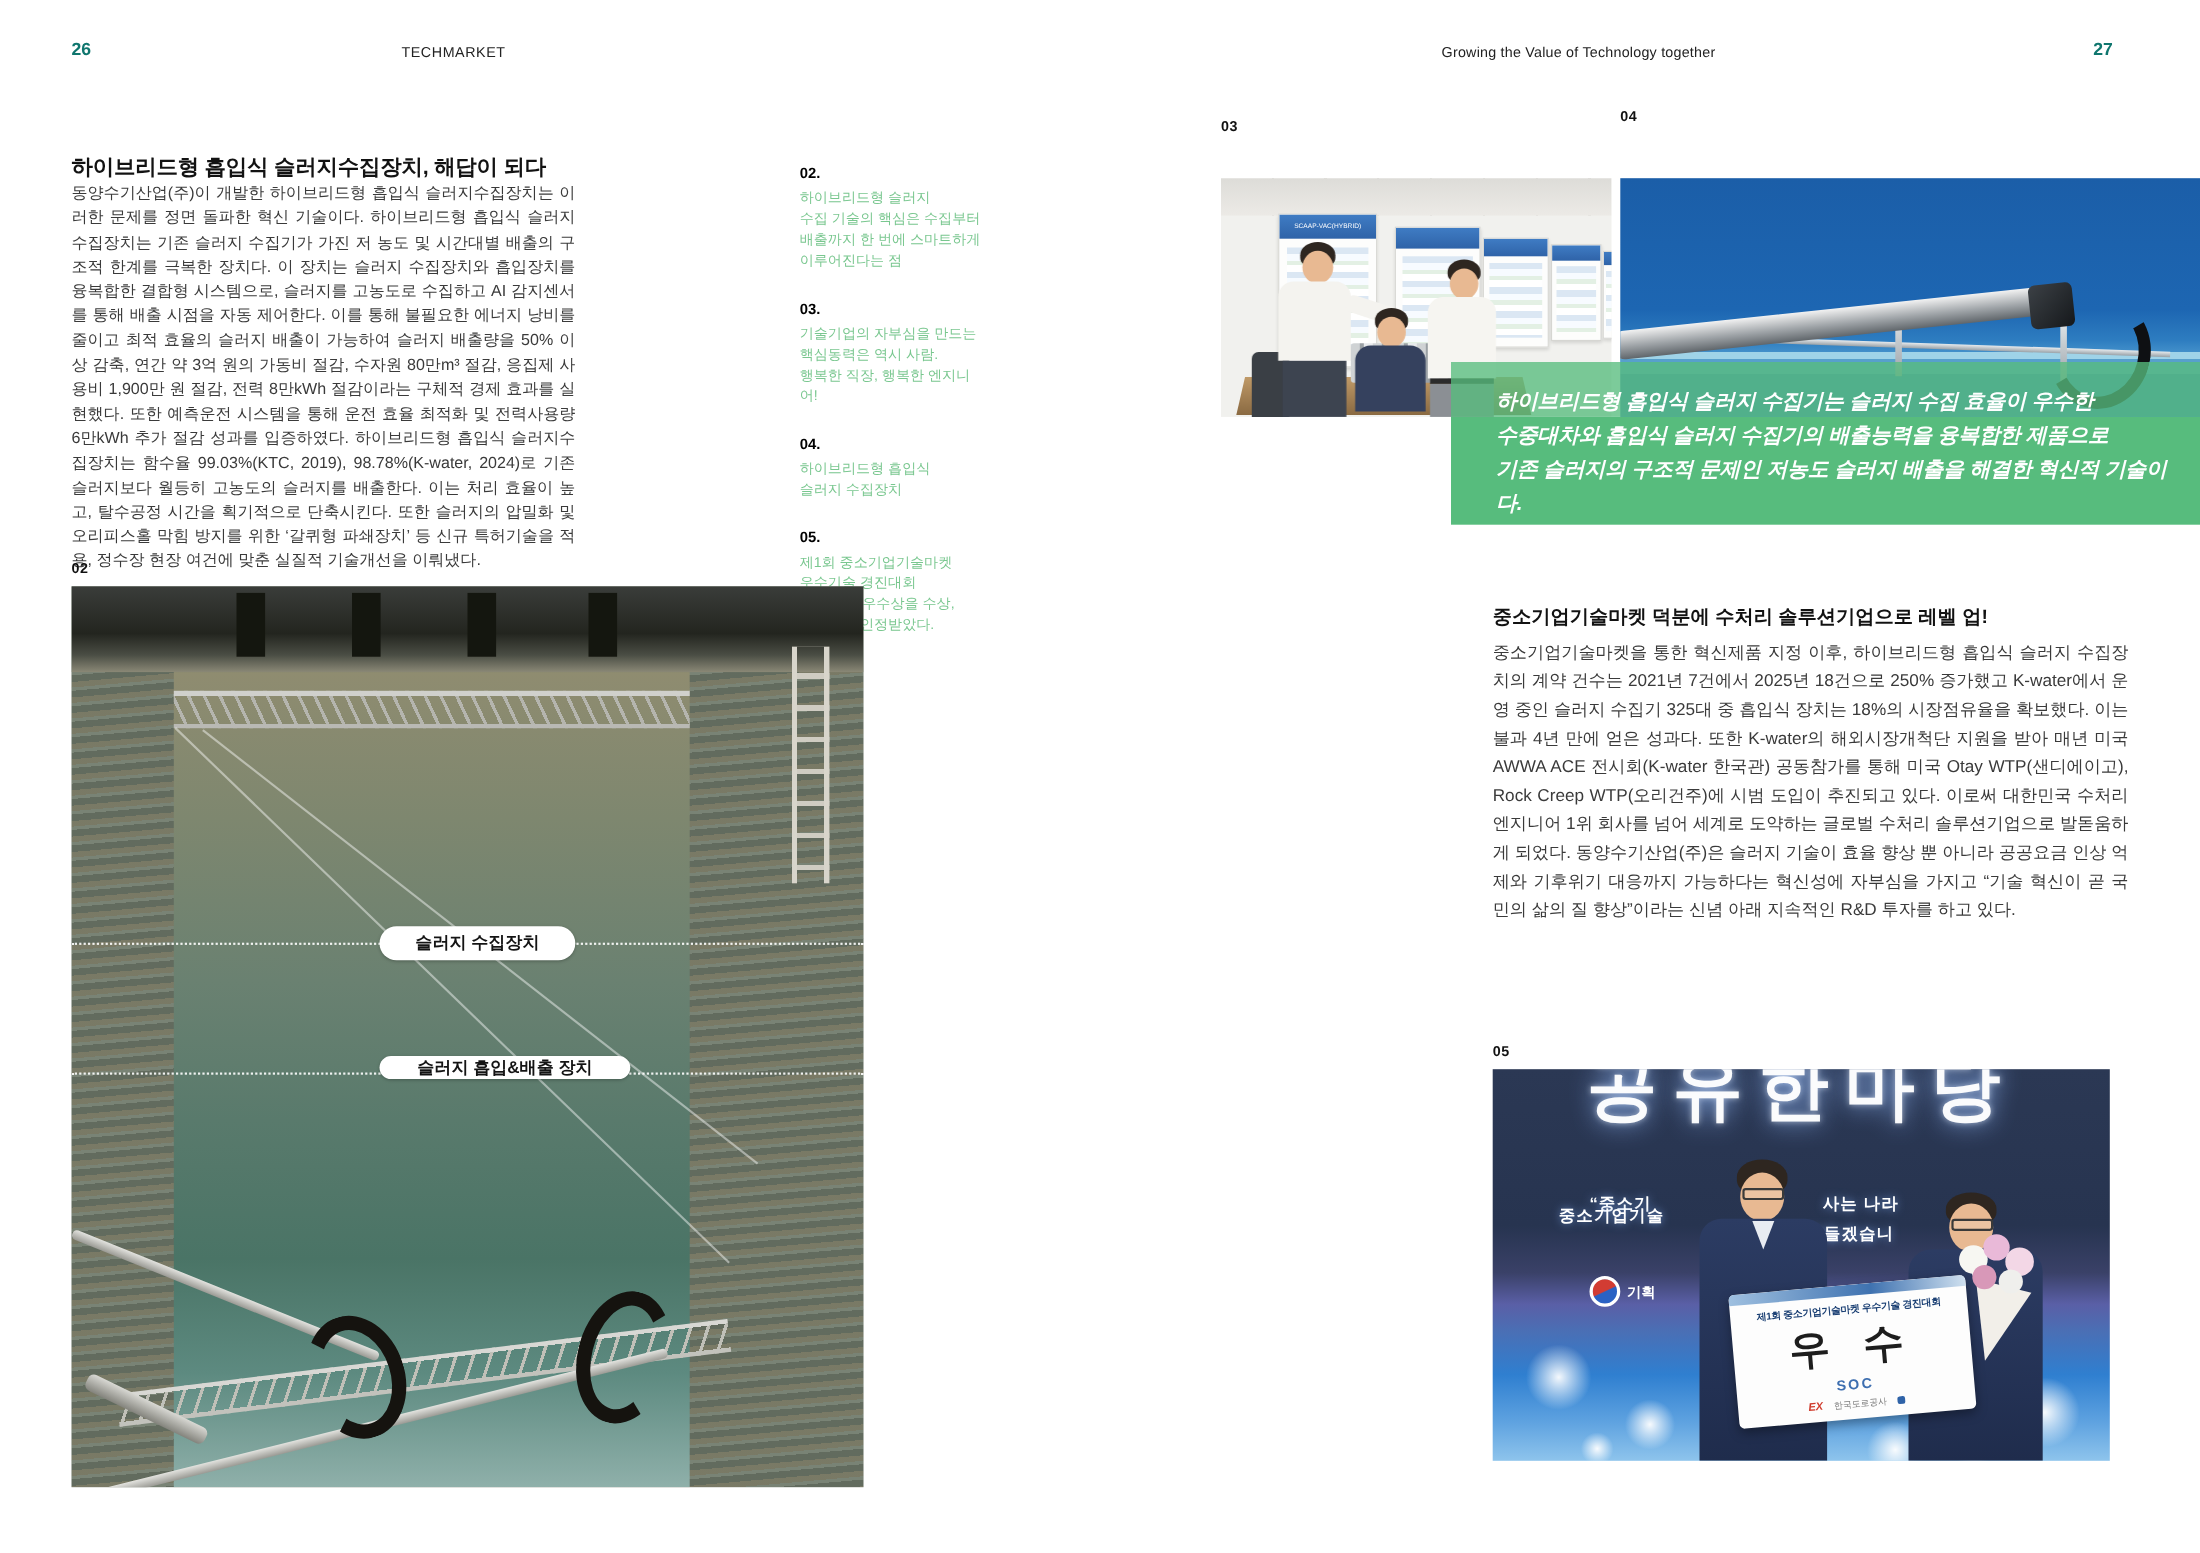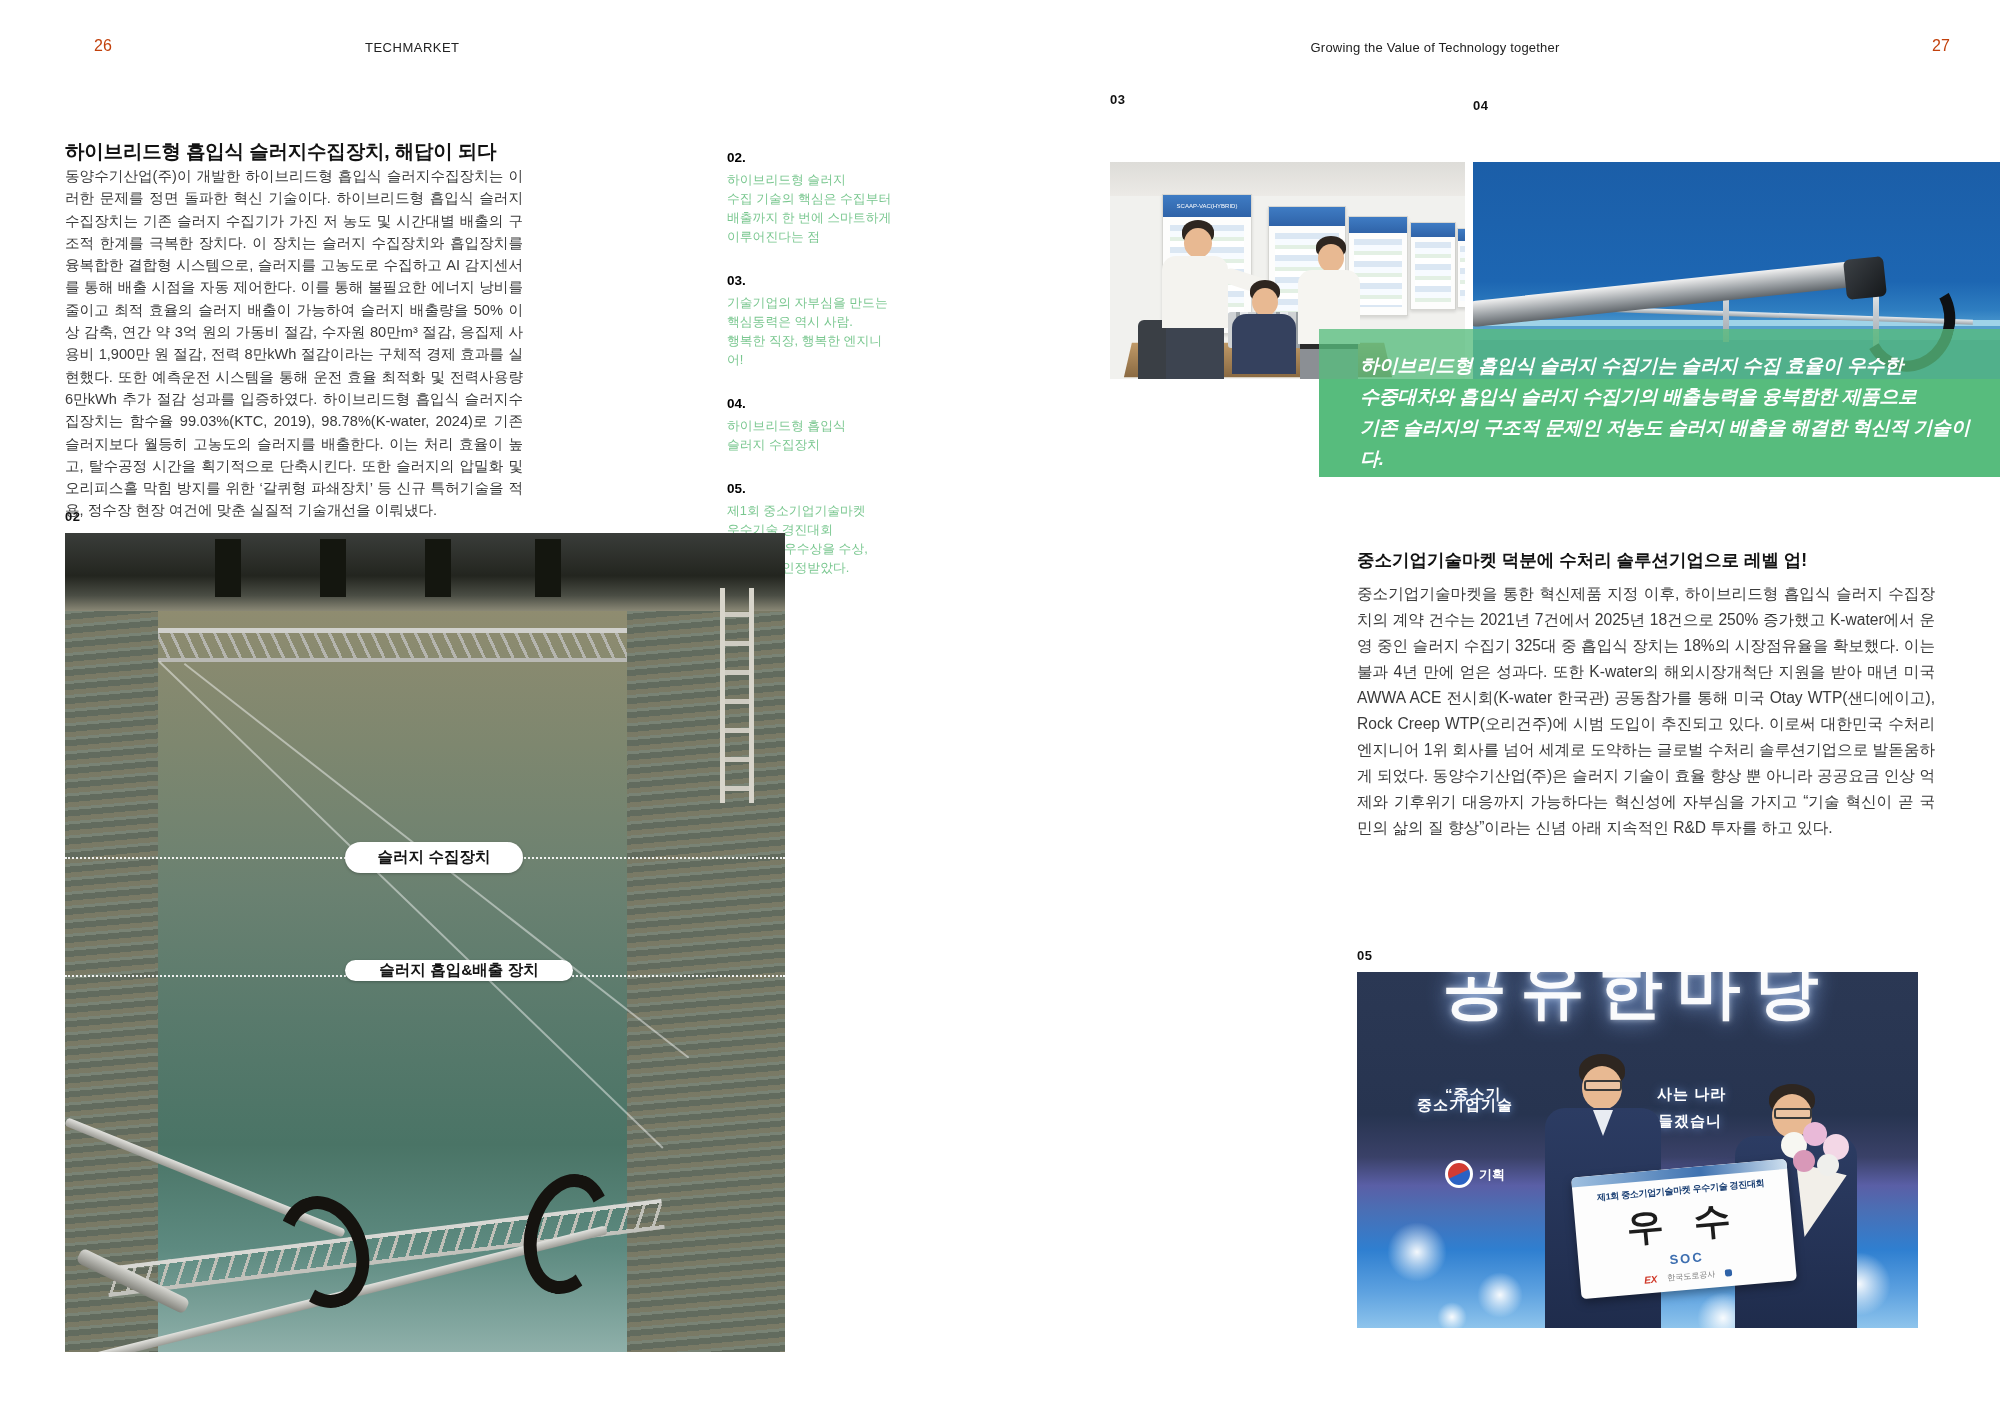--- a/index.html
+++ b/index.html
@@ -1,21 +1,21 @@
 <!DOCTYPE html>
 <html><head>
 <meta charset="utf-8">
 <style>
   html,body{margin:0;padding:0;background:#ffffff;}
   #spread{
     position:relative;width:2000px;height:1412px;background:#ffffff;overflow:hidden;
     font-family:"Liberation Sans","DejaVu Sans",sans-serif;color:#3c3c3c;
   }
   .abs{position:absolute;}
-  .pagenum{font-size:16px;font-weight:normal;color:#c2410c;margin-left:29px;}
+  .pagenum{font-size:16px;font-weight:bold;color:#0f766e;}
   .running{font-size:13px;color:#222;letter-spacing:.2px;}
   .photo-num{font-size:13px;font-weight:bold;color:#111;letter-spacing:.5px;}
   .h1{font-size:19.5px;font-weight:bold;color:#121212;letter-spacing:-.2px;}
   .bodytext{font-size:14.6px;line-height:22.3px;text-align:justify;word-break:break-all;color:#3a3a3a;}
   .bodytext2{font-size:15.6px;line-height:26px;text-align:justify;word-break:break-all;color:#3a3a3a;}
   .note-num{font-size:13.5px;font-weight:bold;color:#000000;margin-bottom:5px;}
   .note-text{font-size:12.8px;line-height:19px;color:#79c78f;white-space:pre-line;}
   .note-block{margin-bottom:27px;}
   
   .photo02{left:65px;top:533px;width:720px;height:819px;overflow:hidden;background:#6f7a6b;}
@@ -169,21 +169,21 @@
 
     <div class="dotline" style="top:324px;"></div>
     <div class="pill" style="left:280px;top:309px;width:178px;height:31px;">슬러지 수집장치</div>
     <div class="dotline" style="top:442px;"></div>
     <div class="pill" style="left:280px;top:427px;width:228px;height:21px;">슬러지 흡입&amp;배출 장치</div>
   </div>
 
   <div class="abs running" style="left:1065px;top:40px;width:740px;text-align:center;">Growing the Value of Technology together</div>
   <div class="abs pagenum" style="left:1903px;top:37px;">27</div>
 
-  <div class="abs photo-num" style="left:1110px;top:92px;">03</div>
+  <div class="abs photo-num" style="left:1110px;top:107px;">03</div>
   <div class="abs photo03">
     <div class="abs p03-ceiling"></div>
     <div class="poster" style="left:52px;top:32px;width:88px;height:138px;">
       <div class="bar">SCAAP-VAC(HYBRID)</div>
       <div class="rows"></div>
     </div>
     <div class="poster" style="left:158px;top:44px;width:76px;height:118px;">
       <div class="bar"></div>
       <div class="rows"></div>
     </div>

